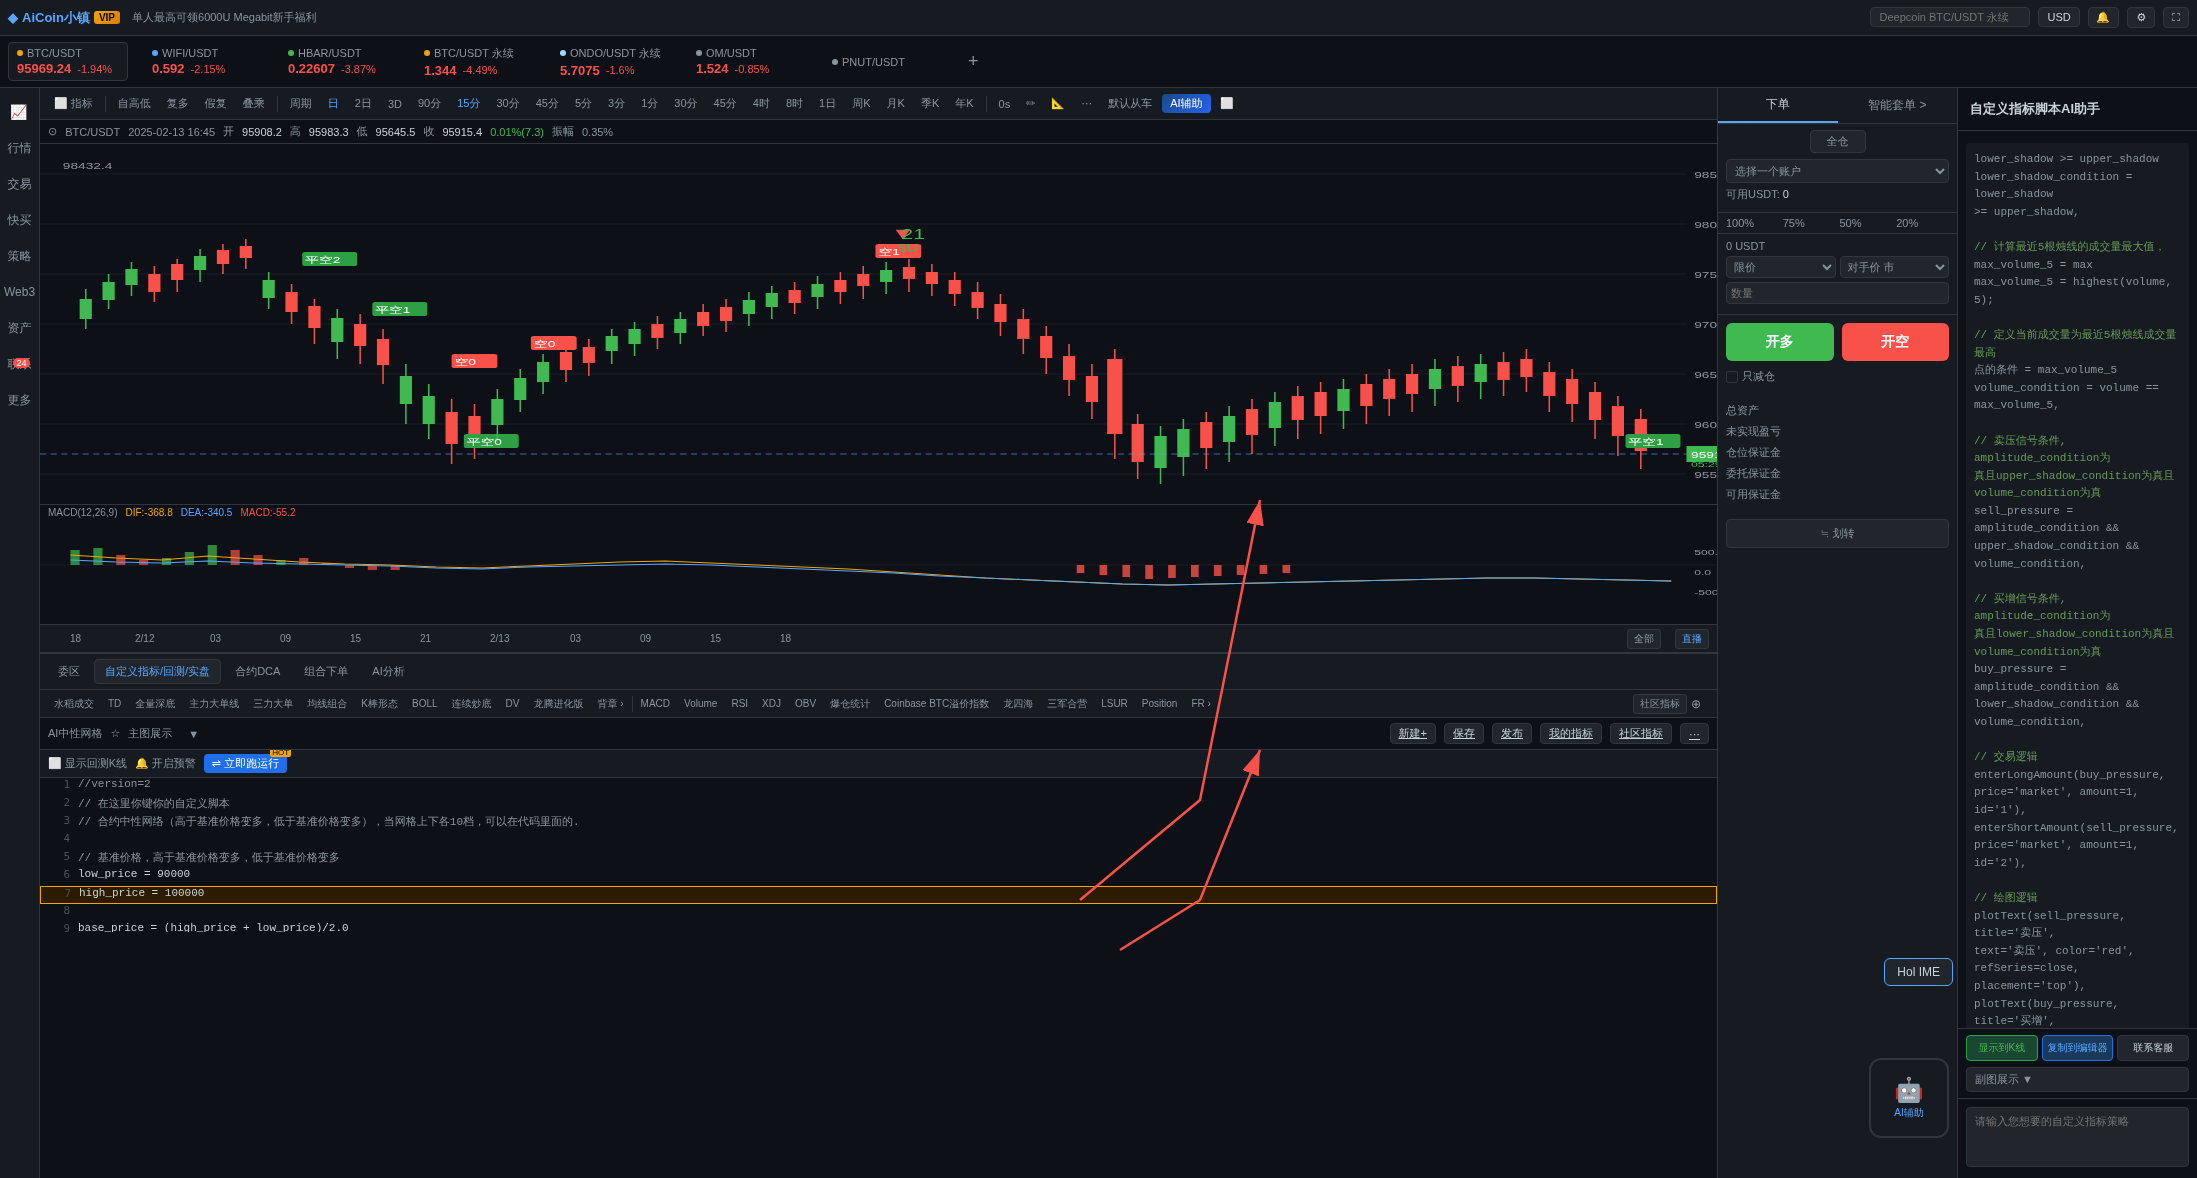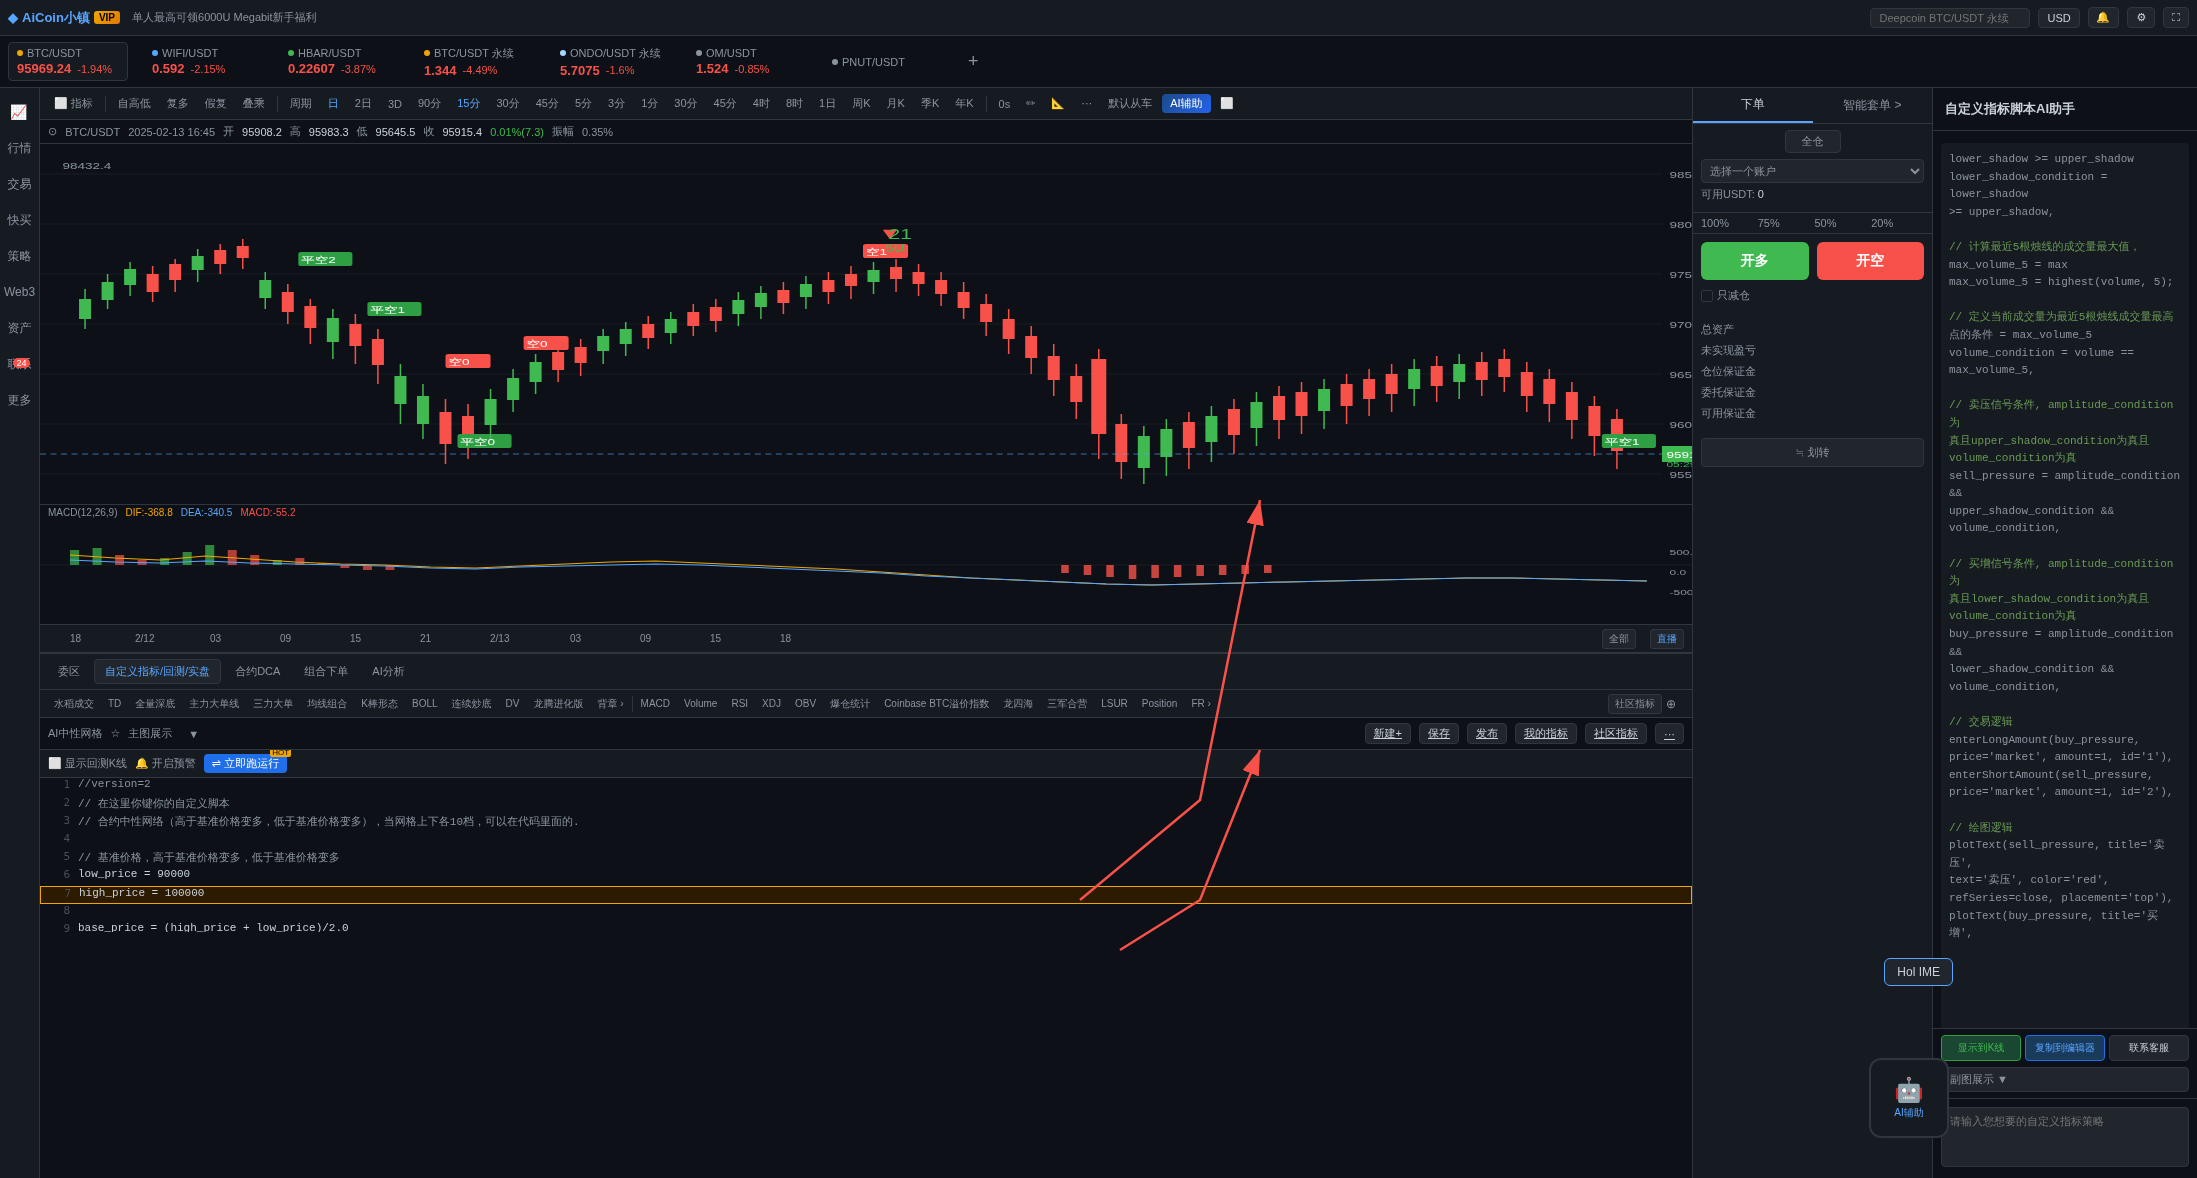--- a/index.html
+++ b/index.html
@@ -2,21 +2,21 @@
 <html><head>
   <meta charset="utf-8">
   <style>
     * { margin: 0; padding: 0; box-sizing: border-box; }
     body { background: #0d1117; color: #c9d1d9; font-family: 'Microsoft YaHei', Arial, sans-serif; font-size: 12px; overflow: hidden; width: 2197px; height: 1178px; }
     
     .top-bar { display: flex; align-items: center; height: 36px; background: #161b22; border-bottom: 1px solid #30363d; padding: 0 8px; gap: 4px; }
     .logo { color: #58a6ff; font-weight: bold; font-size: 13px; display: flex; align-items: center; gap: 4px; }
     .vip-badge { background: linear-gradient(135deg, #f0a500, #e07b00); color: #000; font-size: 10px; padding: 1px 5px; border-radius: 3px; font-weight: bold; }
     .promo-text { color: #8b949e; font-size: 11px; margin-left: 8px; }
-    .top-bar-right { margin-left: auto; display: flex; align-items: center; gap: 8px; }
+    .top-bar-right { margin-left: auto; display: flex; align-items: flex-start; gap: 8px; }
     .top-search { background: #21262d; border: 1px solid #30363d; border-radius: 4px; color: #c9d1d9; padding: 3px 8px; font-size: 11px; width: 160px; }
     .top-btn { background: #21262d; border: 1px solid #30363d; border-radius: 4px; color: #c9d1d9; padding: 3px 8px; font-size: 11px; cursor: pointer; }
 
     .ticker-bar { display: flex; align-items: center; height: 52px; background: #0d1117; border-bottom: 1px solid #30363d; padding: 0 8px; gap: 16px; overflow: hidden; }
     .ticker-item { display: flex; flex-direction: column; gap: 2px; min-width: 120px; cursor: pointer; padding: 4px 8px; border-radius: 4px; }
     .ticker-item.active { background: #161b22; border: 1px solid #30363d; }
     .ticker-name { font-size: 11px; color: #8b949e; display: flex; align-items: center; gap: 4px; }
     .ticker-dot { width: 6px; height: 6px; border-radius: 50%; display: inline-block; }
     .ticker-price { font-size: 13px; font-weight: bold; }
     .ticker-change { font-size: 11px; }
@@ -76,21 +76,21 @@
     
     .only-close { display: flex; align-items: center; gap: 4px; padding: 0 8px 8px; font-size: 11px; color: #8b949e; }
     .checkbox { width: 12px; height: 12px; border: 1px solid #30363d; border-radius: 2px; }
 
     .stats-section { padding: 8px; }
     .stat-row { display: flex; justify-content: space-between; padding: 3px 0; font-size: 11px; }
     .stat-label { color: #8b949e; }
     .stat-val { color: #c9d1d9; }
 
     
-    .ai-panel { width: 265px; background: #0d1117; border-left: 1px solid #30363d; display: flex; flex-direction: column; overflow: hidden; }
+    .ai-panel { width: 240px; background: #0d1117; border-left: 1px solid #30363d; display: flex; flex-direction: column; overflow: hidden; }
     .ai-panel-header { padding: 12px; border-bottom: 1px solid #30363d; font-size: 13px; color: #c9d1d9; font-weight: bold; }
     .ai-panel-content { flex: 1; overflow-y: auto; padding: 8px; font-size: 11px; color: #8b949e; line-height: 1.6; font-family: 'Courier New', monospace; }
     .ai-code-block { background: #161b22; border-radius: 4px; padding: 8px; margin: 4px 0; }
     .ai-input { width: 100%; background: #21262d; border: 1px solid #30363d; border-radius: 4px; color: #c9d1d9; font-size: 11px; padding: 6px 8px; resize: none; height: 60px; }
 
     .chart-svg { width: 100%; height: 100%; }
   </style>
 </head>
 <body>
 
@@ -728,20 +728,33 @@
       </div>
     </div>
 
     <div style="padding:4px 8px; display:flex; gap:4px; border-bottom:1px solid #30363d;">
       <span style="font-size:11px;color:#8b949e;flex:1;">100%</span>
       <span style="font-size:11px;color:#8b949e;flex:1;">75%</span>
       <span style="font-size:11px;color:#8b949e;flex:1;">50%</span>
       <span style="font-size:11px;color:#8b949e;flex:1;">20%</span>
     </div>
 
+    <div style="padding:6px 8px; border-bottom:1px solid #30363d;">
+      <div style="font-size:11px;color:#8b949e;margin-bottom:4px;">0 USDT</div>
+      <div style="display:flex;gap:4px;margin-bottom:4px;">
+        <select style="flex:1;background:#21262d;border:1px solid #30363d;border-radius:4px;color:#8b949e;font-size:11px;padding:3px;">
+          <option>限价</option>
+          <option>市价</option>
+        </select>
+        <select style="flex:1;background:#21262d;border:1px solid #30363d;border-radius:4px;color:#8b949e;font-size:11px;padding:3px;">
+          <option>对手价 市</option>
+        </select>
+      </div>
+      <input style="width: 100%; background: rgb(33, 38, 45); border: 1px solid rgb(48, 54, 61); border-radius: 4px; color: rgb(201, 209, 217); font-size: 11px; padding: 4px; margin-bottom: 4px;" placeholder="数量">
+    </div>
 
     <div class="order-btns">
       <button class="buy-btn">开多</button>
       <button class="sell-btn">开空</button>
     </div>
 
     <div class="only-close">
       <div class="checkbox"></div>
       <span>只减仓</span>
     </div>

